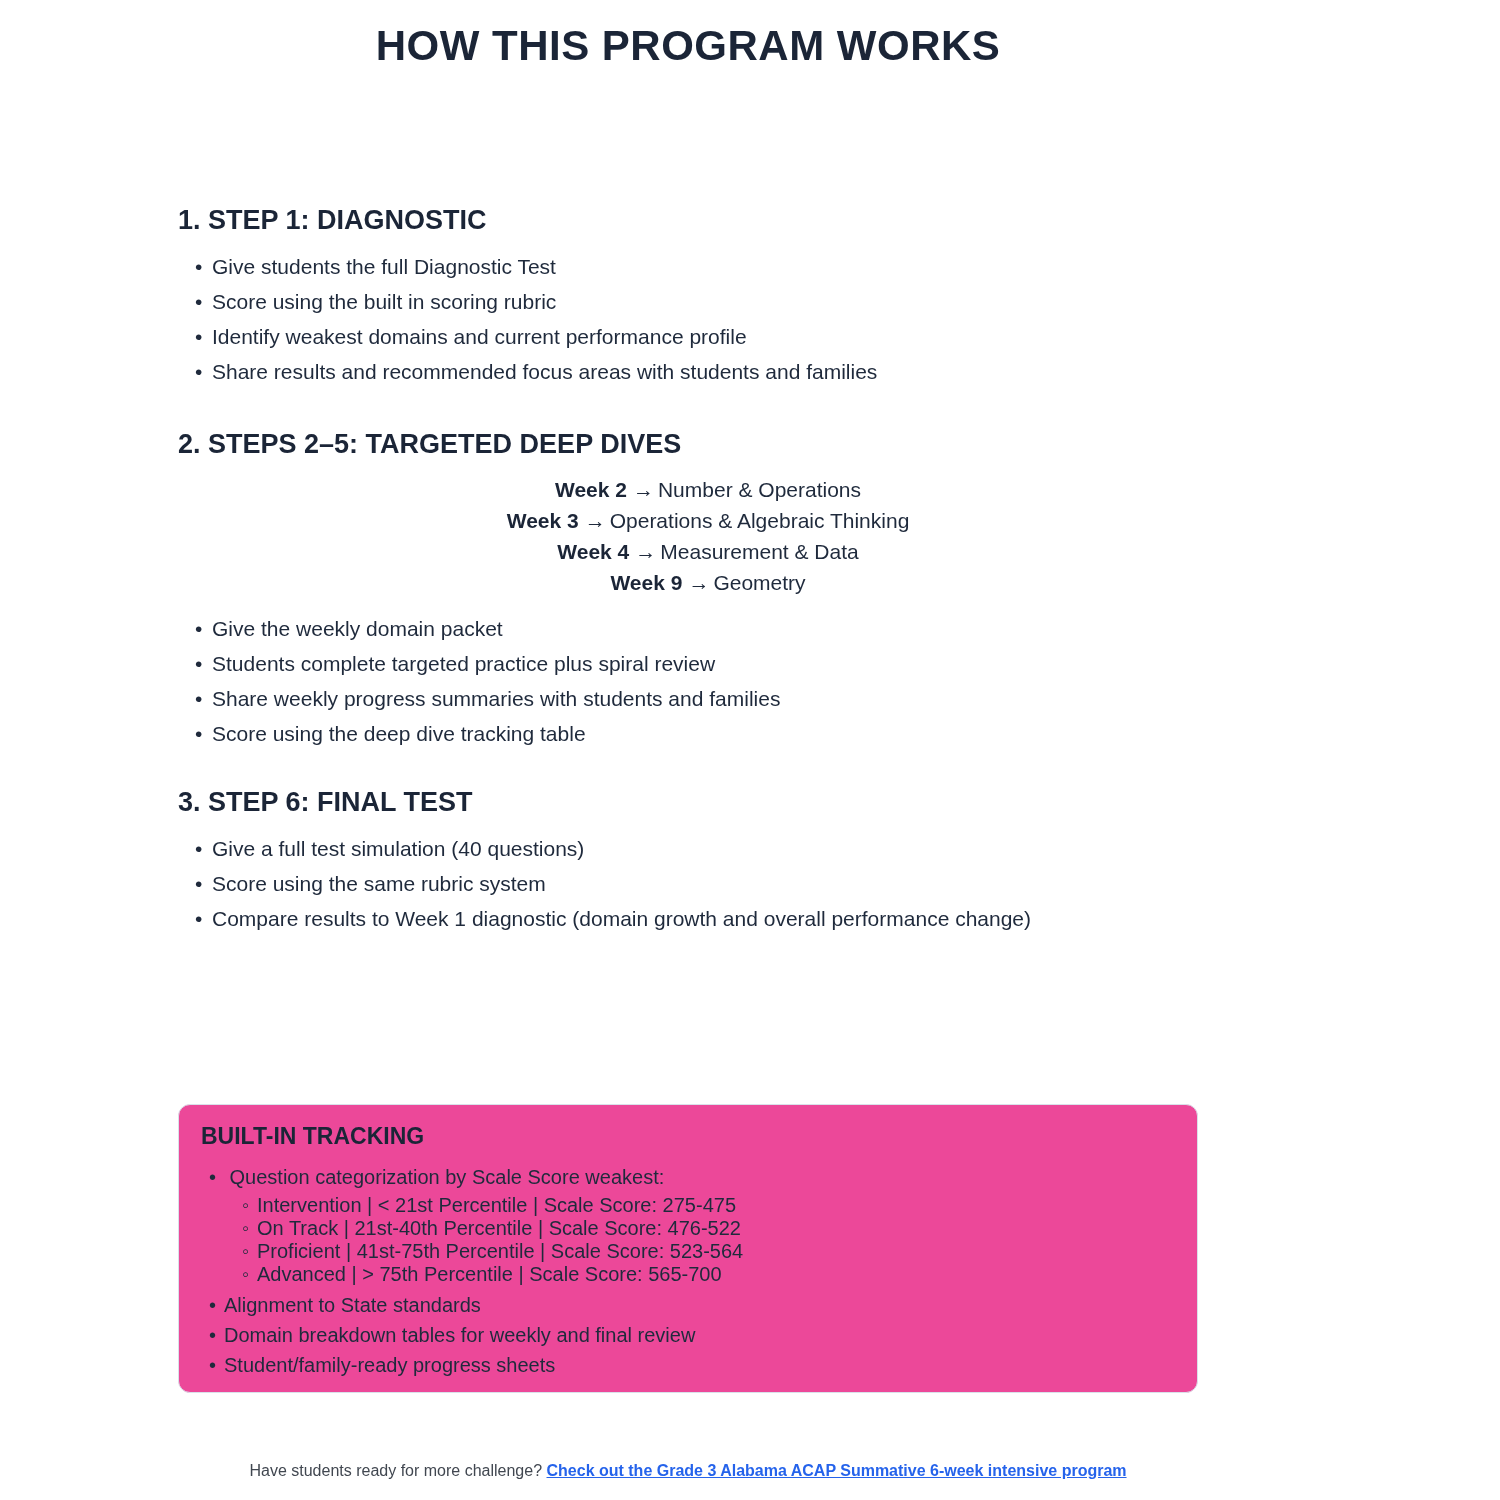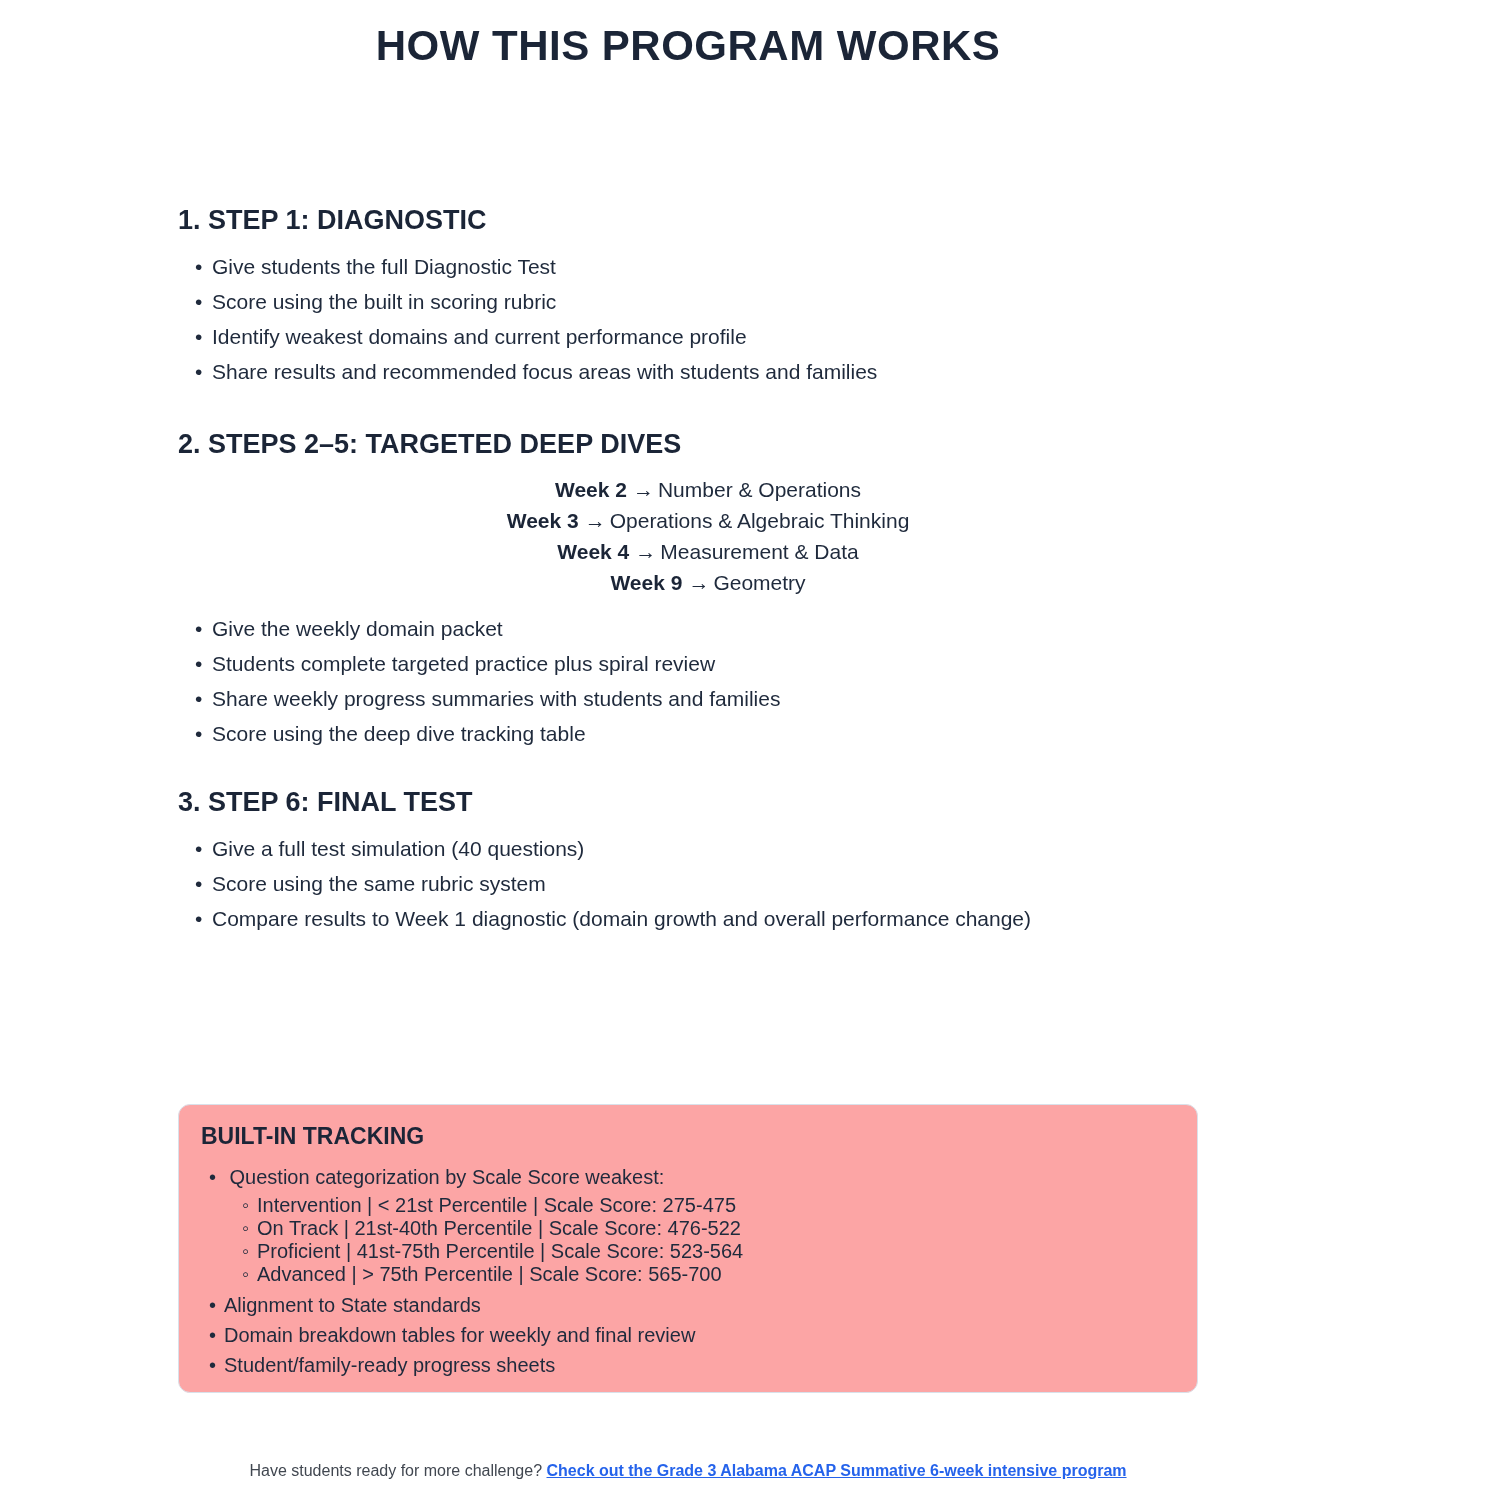--- a/index.html
+++ b/index.html
@@ -63,21 +63,21 @@
   }
   .week-row {
     font-size: 21px;
     line-height: 31px;
     color: #1f2a3c;
   }
   .week-label { font-weight: bold; color: #1b2537; }
   .week-arrow { padding: 0 4px 0 6px; }
   .tracking-box {
     margin-top: 168px;
-    background: #fca5a5;
+    background: #ec4899;
     border: 1px solid #d9e1ea;
     border-radius: 12px;
     padding: 18px 24px 12px 22px;
     box-sizing: border-box;
   }
   .box-heading {
     margin: 0;
     font-size: 23px;
     line-height: 27px;
     font-weight: bold;

